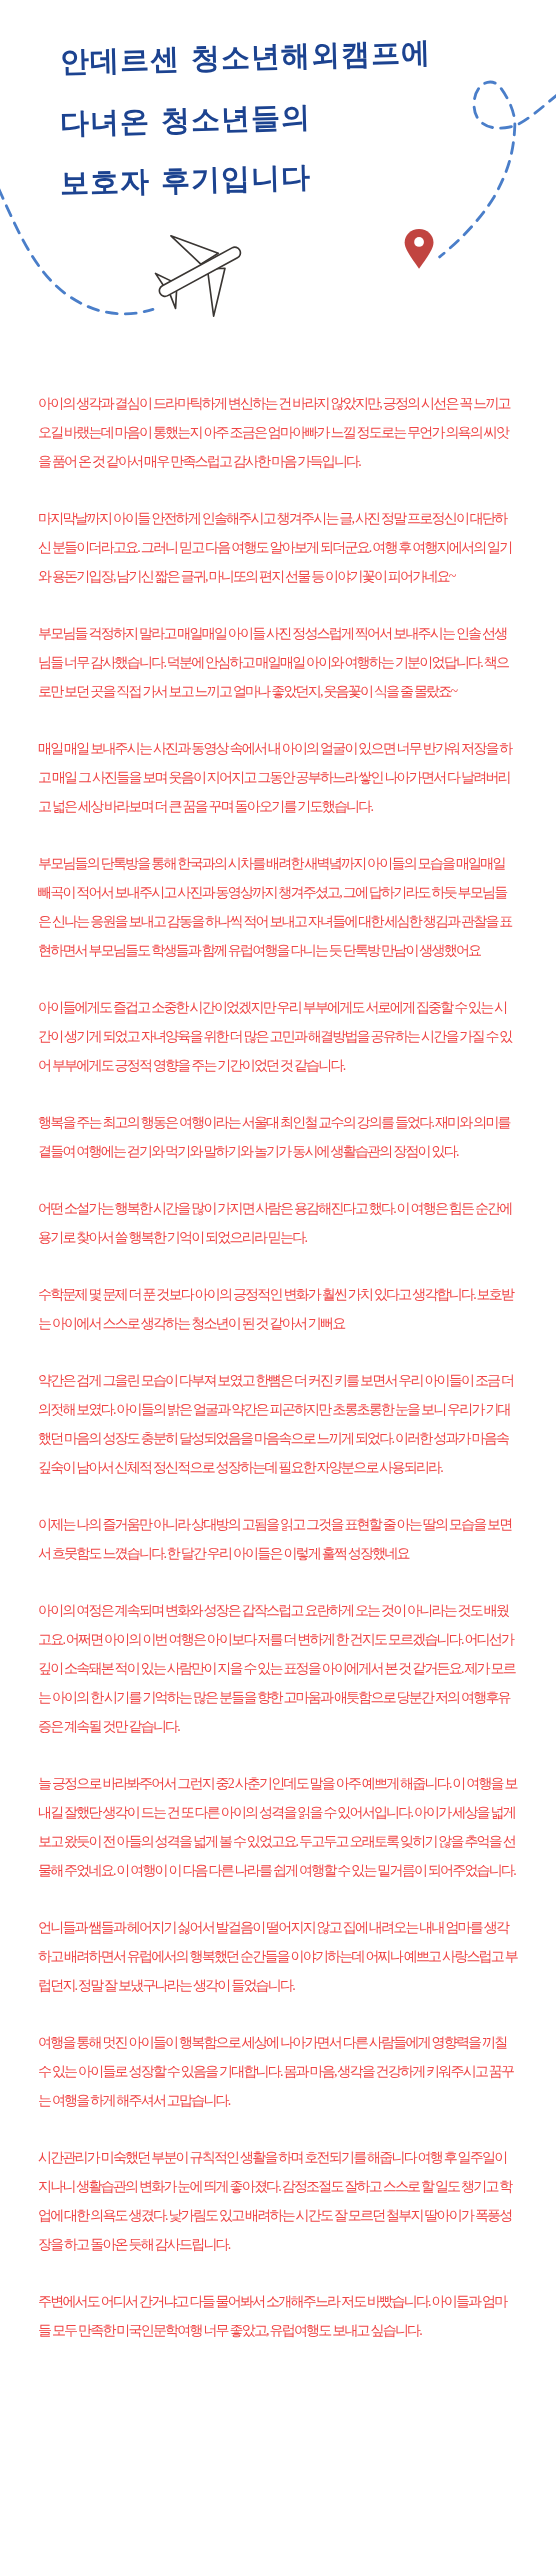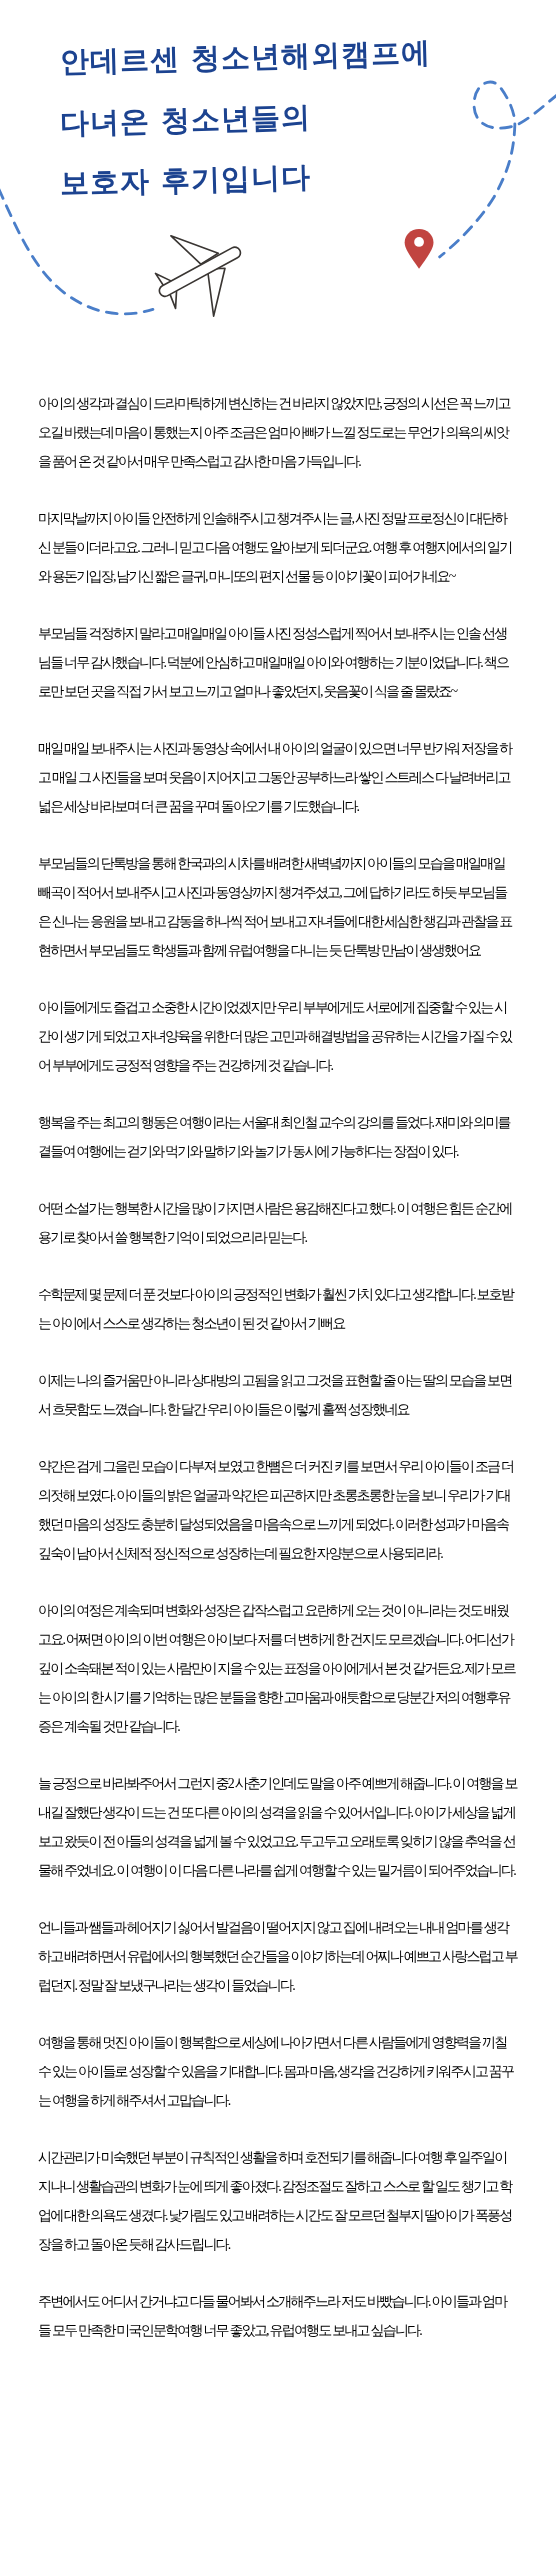--- a/index.html
+++ b/index.html
@@ -39,21 +39,21 @@
   .title-line.l3{top:166px;}
   .content{
     position:relative;
     padding:389px 38px 0 38px;
   }
   p.review{
     margin:0 0 28px 0;
     font-size:14px;
     line-height:29px;
     letter-spacing:-1.8px;
-    color:#000000;
+    color:#ef4444;
     word-break:break-all;
     text-align:left;
   }
 </style>
 </head>
 <body>
 
 <div class="page">
 
   <svg class="decor" viewBox="0 0 1080 740" aria-hidden="true">
@@ -81,28 +81,28 @@
   <div class="title-block">
     <div class="title-line l1">안데르센 청소년해외캠프에</div>
     <div class="title-line l2">다녀온 청소년들의</div>
     <div class="title-line l3">보호자 후기입니다</div>
   </div>
 
   <div class="content">
     <p class="review">아이의 생각과 결심이 드라마틱하게 변신하는 건 바라지 않았지만, 긍정의 시선은 꼭 느끼고 오길 바랬는데 마음이 통했는지 아주 조금은 엄마아빠가 느낄 정도로는 무언가 의욕의 씨앗을 품어 온 것 같아서 매우 만족스럽고 감사한 마음 가득입니다.</p>
     <p class="review">마지막날까지 아이들 안전하게 인솔해주시고 챙겨주시는 글, 사진 정말 프로정신이 대단하신 분들이더라고요. 그러니 믿고 다음 여행도 알아보게 되더군요. 여행 후 여행지에서의 일기와 용돈기입장, 남기신 짧은 글귀, 마니또의 편지 선물 등 이야기꽃이 피어가네요~</p>
     <p class="review">부모님들 걱정하지 말라고 매일매일 아이들 사진 정성스럽게 찍어서 보내주시는 인솔 선생님들 너무 감사했습니다. 덕분에 안심하고 매일매일 아이와 여행하는 기분이었답니다. 책으로만 보던 곳을 직접 가서 보고 느끼고 얼마나 좋았던지, 웃음꽃이 식을 줄 몰랐죠~</p>
-    <p class="review">매일 매일 보내주시는 사진과 동영상 속에서 내 아이의 얼굴이 있으면 너무 반가워 저장을 하고 매일 그 사진들을 보며 웃음이 지어지고 그동안 공부하느라 쌓인 스트레스 다 날려버리고 넓은 세상 바라보며 더 큰 꿈을 꾸며 돌아오기를 기도했습니다.</p>
+    <p class="review">매일 매일 보내주시는 사진과 동영상 속에서 내 아이의 얼굴이 있으면 너무 반가워 저장을 하고 매일 그 사진들을 보며 웃음이 지어지고 그동안 공부하느라 쌓인 나아가면서 다 날려버리고 넓은 세상 바라보며 더 큰 꿈을 꾸며 돌아오기를 기도했습니다.</p>
     <p class="review">부모님들의 단톡방을 통해 한국과의 시차를 배려한 새벽녘까지 아이들의 모습을 매일매일 빼곡이 적어서 보내주시고 사진과 동영상까지 챙겨주셨고, 그에 답하기라도 하듯 부모님들은 신나는 응원을 보내고 감동을 하나씩 적어 보내고 자녀들에 대한 세심한 챙김과 관찰을 표현하면서 부모님들도 학생들과 함께 유럽여행을 다니는 듯 단톡방 만남이 생생했어요</p>
-    <p class="review">아이들에게도 즐겁고 소중한 시간이었겠지만 우리 부부에게도 서로에게 집중할 수 있는 시간이 생기게 되었고 자녀양육을 위한 더 많은 고민과 해결방법을 공유하는 시간을 가질 수 있어 부부에게도 긍정적 영향을 주는 건강하게 것 같습니다.</p>
-    <p class="review">행복을 주는 최고의 행동은 여행이라는 서울대 최인철 교수의 강의를 들었다. 재미와 의미를 곁들여 여행에는 걷기와 먹기와 말하기와 놀기가 동시에 가능하다는 장점이 있다.</p>
+    <p class="review">아이들에게도 즐겁고 소중한 시간이었겠지만 우리 부부에게도 서로에게 집중할 수 있는 시간이 생기게 되었고 자녀양육을 위한 더 많은 고민과 해결방법을 공유하는 시간을 가질 수 있어 부부에게도 긍정적 영향을 주는 기간이었던 것 같습니다.</p>
+    <p class="review">행복을 주는 최고의 행동은 여행이라는 서울대 최인철 교수의 강의를 들었다. 재미와 의미를 곁들여 여행에는 걷기와 먹기와 말하기와 놀기가 동시에 생활습관의 장점이 있다.</p>
     <p class="review">어떤 소설가는 행복한 시간을 많이 가지면 사람은 용감해진다고 했다. 이 여행은 힘든 순간에 용기로 찾아서 쓸 행복한 기억이 되었으리라 믿는다.</p>
     <p class="review">수학문제 몇 문제 더 푼 것보다 아이의 긍정적인 변화가 훨씬 가치 있다고 생각합니다. 보호받는 아이에서 스스로 생각하는 청소년이 된 것 같아서 기뻐요</p>
+    <p class="review">약간은 검게 그을린 모습이 다부져 보였고 한뼘은 더 커진 키를 보면서 우리 아이들이 조금 더 의젓해 보였다. 아이들의 밝은 얼굴과 약간은 피곤하지만 초롱초롱한 눈을 보니 우리가 기대했던 마음의 성장도 충분히 달성되었음을 마음속으로 느끼게 되었다. 이러한 성과가 마음속 깊숙이 남아서 신체적 정신적으로 성장하는데 필요한 자양분으로 사용되리라.</p>
     <p class="review">이제는 나의 즐거움만 아니라 상대방의 고됨을 읽고 그것을 표현할 줄 아는 딸의 모습을 보면서 흐뭇함도 느꼈습니다. 한 달간 우리 아이들은 이렇게 훌쩍 성장했네요</p>
-    <p class="review">약간은 검게 그을린 모습이 다부져 보였고 한뼘은 더 커진 키를 보면서 우리 아이들이 조금 더 의젓해 보였다. 아이들의 밝은 얼굴과 약간은 피곤하지만 초롱초롱한 눈을 보니 우리가 기대했던 마음의 성장도 충분히 달성되었음을 마음속으로 느끼게 되었다. 이러한 성과가 마음속 깊숙이 남아서 신체적 정신적으로 성장하는데 필요한 자양분으로 사용되리라.</p>
     <p class="review">아이의 여정은 계속되며 변화와 성장은 갑작스럽고 요란하게 오는 것이 아니라는 것도 배웠고요. 어쩌면 아이의 이번 여행은 아이보다 저를 더 변하게 한 건지도 모르겠습니다. 어디선가 깊이 소속돼본 적이 있는 사람만이 지을 수 있는 표정을 아이에게서 본 것 같거든요. 제가 모르는 아이의 한 시기를 기억하는 많은 분들을 향한 고마움과 애틋함으로 당분간 저의 여행후유증은 계속될 것만 같습니다.</p>
     <p class="review">늘 긍정으로 바라봐주어서 그런지 중2 사춘기인데도 말을 아주 예쁘게 해줍니다. 이 여행을 보내길 잘했단 생각이 드는 건 또 다른 아이의 성격을 읽을 수 있어서입니다. 아이가 세상을 넓게 보고 왔듯이 전 아들의 성격을 넓게 볼 수 있었고요. 두고두고 오래토록 잊히기 않을 추억을 선물해 주었네요. 이 여행이 이 다음 다른 나라를 쉽게 여행할 수 있는 밑거름이 되어주었습니다.</p>
     <p class="review">언니들과 쌤들과 헤어지기 싫어서 발걸음이 떨어지지 않고 집에 내려오는 내내 엄마를 생각하고 배려하면서 유럽에서의 행복했던 순간들을 이야기하는데 어찌나 예쁘고 사랑스럽고 부럽던지. 정말 잘 보냈구나라는 생각이 들었습니다.</p>
     <p class="review">여행을 통해 멋진 아이들이 행복함으로 세상에 나아가면서 다른 사람들에게 영향력을 끼칠 수 있는 아이들로 성장할 수 있음을 기대합니다. 몸과 마음, 생각을 건강하게 키워주시고 꿈꾸는 여행을 하게 해주셔서 고맙습니다.</p>
     <p class="review">시간관리가 미숙했던 부분이 규칙적인 생활을 하며 호전되기를 해줍니다 여행 후 일주일이 지나니 생활습관의 변화가 눈에 띄게 좋아졌다. 감정조절도 잘하고 스스로 할 일도 챙기고 학업에 대한 의욕도 생겼다. 낯가림도 있고 배려하는 시간도 잘 모르던 철부지 딸아이가 폭풍성장을 하고 돌아온 듯해 감사드립니다.</p>
     <p class="review">주변에서도 어디서 간거냐고 다들 물어봐서 소개해주느라 저도 바빴습니다. 아이들과 엄마들 모두 만족한 미국인문학여행 너무 좋았고, 유럽여행도 보내고 싶습니다.</p>
   </div>
 
 </div>
 

